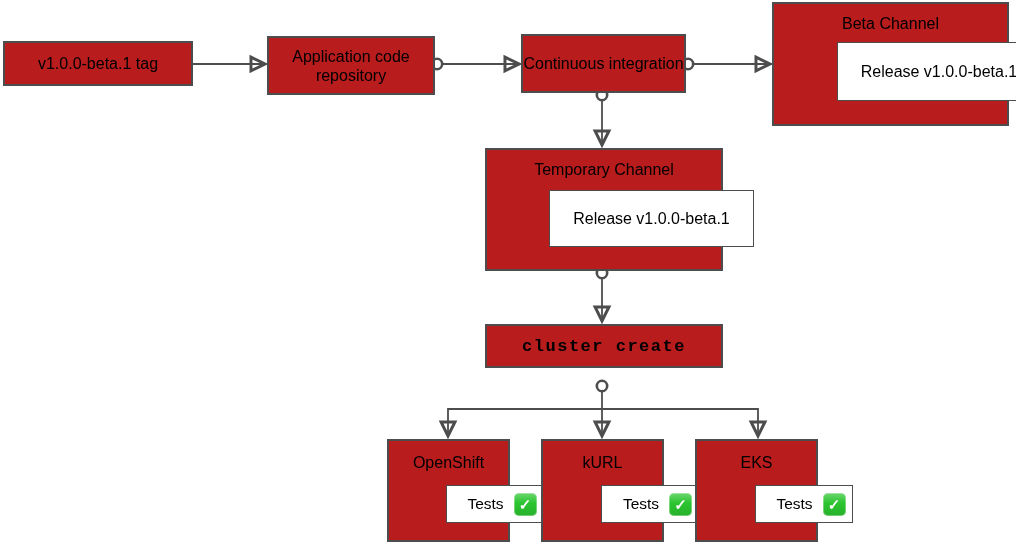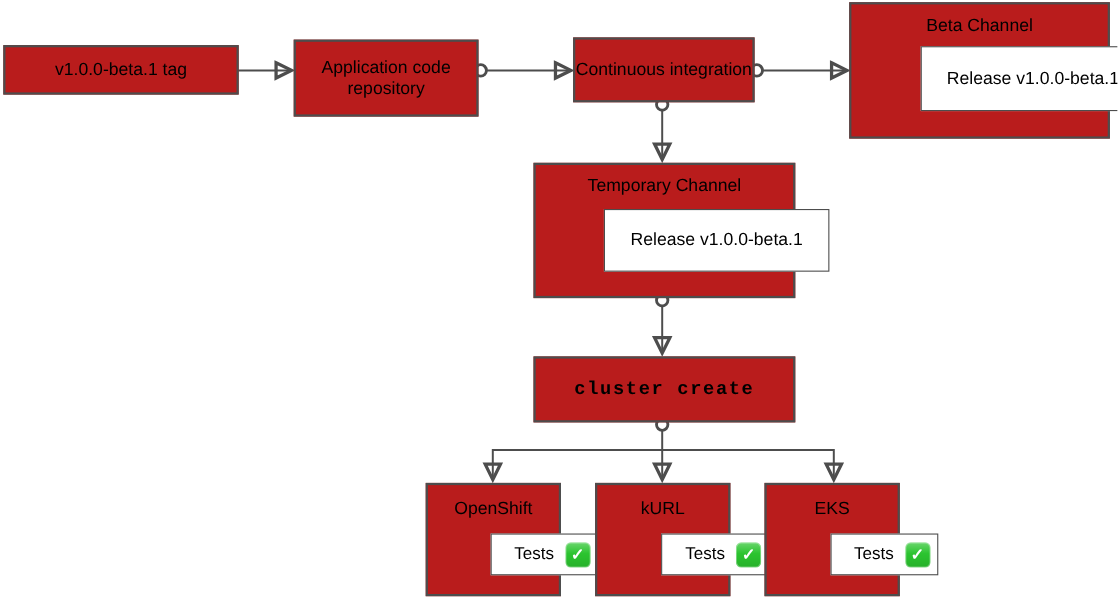--- a/index.html
+++ b/index.html
@@ -89,25 +89,25 @@
     <path d="M437,64 H519" marker-start="url(#m-dot)" marker-end="url(#m-arrow)"></path>
     <path d="M688,64 H770" marker-start="url(#m-dot)" marker-end="url(#m-arrow)"></path>
     <path d="M602,95 V145" marker-start="url(#m-dot)" marker-end="url(#m-arrow)"></path>
     <path d="M602,273 V321" marker-start="url(#m-dot)" marker-end="url(#m-arrow)"></path>
     <path d="M602,386 V409" marker-start="url(#m-dot)"></path>
     <path d="M602,409 H448 V436" marker-end="url(#m-arrow)"></path>
     <path d="M602,409 V436" marker-end="url(#m-arrow)"></path>
     <path d="M602,409 H758 V436" marker-end="url(#m-arrow)"></path>
   </svg>
 
-  <div class="node simple" style="left:3px;top:41px;width:214px;height:45px;">
+  <div class="node simple" style="left:3px;top:41px;width:190px;height:45px;">
     <span>v1.0.0-beta.1 tag</span>
   </div>
 
-  <div class="node simple" style="left:267px;top:36px;width:168px;height:70px;">
+  <div class="node simple" style="left:267px;top:36px;width:168px;height:59px;">
     <span>Application code repository</span>
   </div>
 
   <div class="node simple" style="left:521px;top:34px;width:165px;height:59px;">
     <span>Continuous integration</span>
   </div>
 
   <div class="node group" style="left:772px;top:2px;width:237px;height:124px;">
     <div class="node-title">Beta Channel</div>
     <div class="subnode" style="left:15px;top:38px;width:204px;height:59px;">
@@ -115,21 +115,21 @@
     </div>
   </div>
 
   <div class="node group" style="left:485px;top:148px;width:238px;height:123px;">
     <div class="node-title">Temporary Channel</div>
     <div class="subnode" style="left:14px;top:40px;width:205px;height:57px;">
       <span>Release v1.0.0-beta.1</span>
     </div>
   </div>
 
-  <div class="node simple mono" style="left:485px;top:324px;width:238px;height:60px;">
+  <div class="node simple mono" style="left:485px;top:324px;width:238px;height:44px;">
     <span>cluster create</span>
   </div>
 
   <div class="node group cluster" style="left:387px;top:439px;width:123px;height:103px;text-decoration:underline;">
     <div class="node-title">OpenShift</div>
     <div class="subnode tests" style="left:9px;top:44px;width:98px;height:38px;">
       <span>Tests</span>
       <span class="check-badge">
           <span>✓</span>
         </span>

